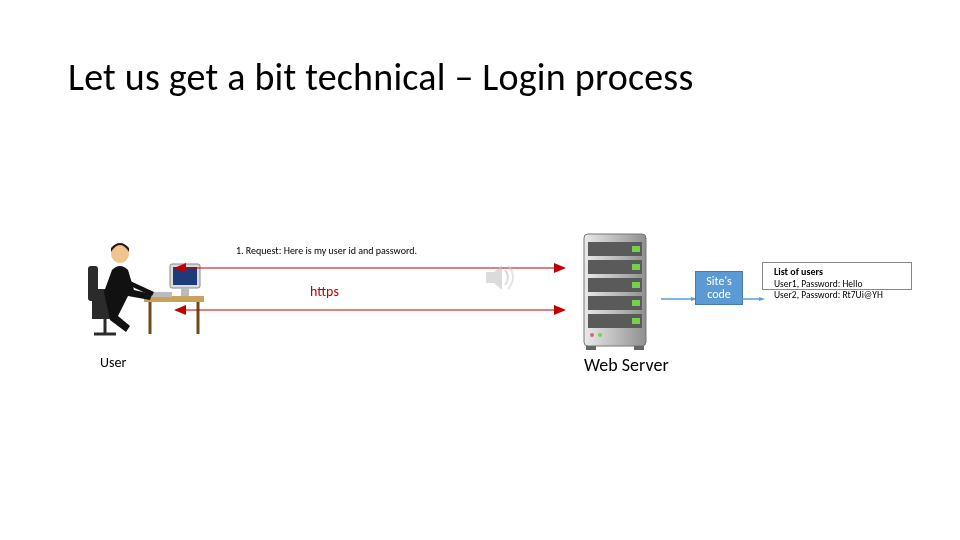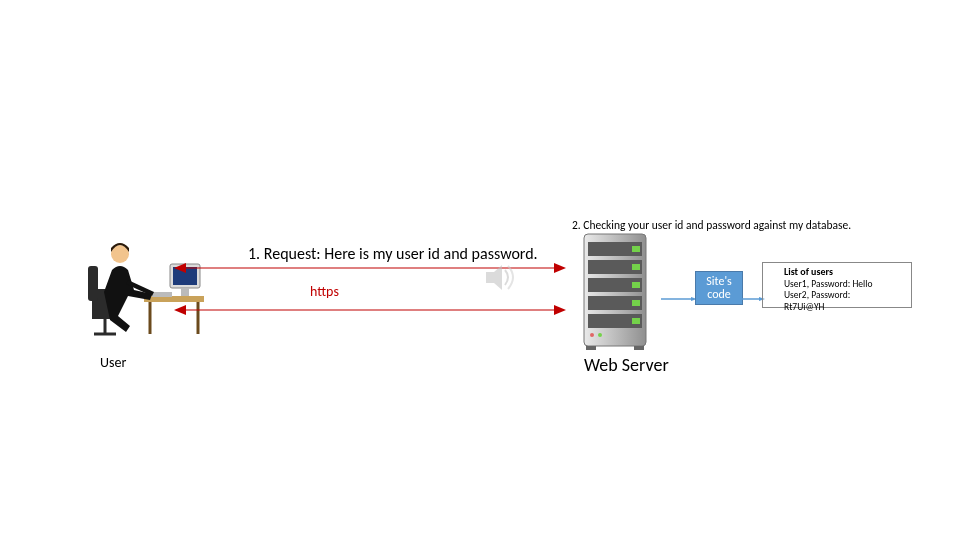--- a/index.html
+++ b/index.html
@@ -28,22 +28,21 @@
   .step2 {
     position: absolute;
     left: 572px;
     top: 218px;
     font-size: 11.5px;
   }
   .step1 {
     position: absolute;
     left: 236px;
     top: 244px;
-    font-size: 16px;
-    margin-left: 12px;
+    font-size: 10px;
   }
   .https-label {
     position: absolute;
     left: 310px;
     top: 283px;
     font-size: 14px;
     color: #c00000;
   }
   .step3 {
     position: absolute;
@@ -99,23 +98,23 @@
     color: #fff;
     line-height: 1.1;
   }
 
   
   .userlist-box {
     position: absolute;
     left: 762px;
     top: 262px;
     width: 150px;
-    height: 46px;
+    height: 28px;
     border: 1px solid #888;
-    padding: 3px 21px;
+    padding: 3px 11px;
     font-size: 9.5px;
     line-height: 1.25;
     box-sizing: border-box;
   }
   .userlist-box .hdr {
     font-size: 10px;
     font-weight: 600;
   }
 
   .speaker-icon {
@@ -157,22 +156,22 @@
     top: 286px;
     width: 24px;
     height: 4px;
   }
 </style>
 </head>
 <body>
 
 <div class="slide">
 
-
-  <div class="step2">2. Checking your user id and password against my database.</div>
+  <div class="title">Let us get a bit technical – Login process</div>
+
   <div class="step1">1. Request: Here is my user id and password.</div>
   <div class="https-label">https</div>
 
   <div class="user-label">User</div>
   <div class="server-label">Web Server</div>
 
   <div class="user-figure">
     <svg viewBox="0 0 130 110" width="130" height="110">
 
       <rect x="10" y="55" width="26" height="30" fill="#2b2b2b"></rect>

